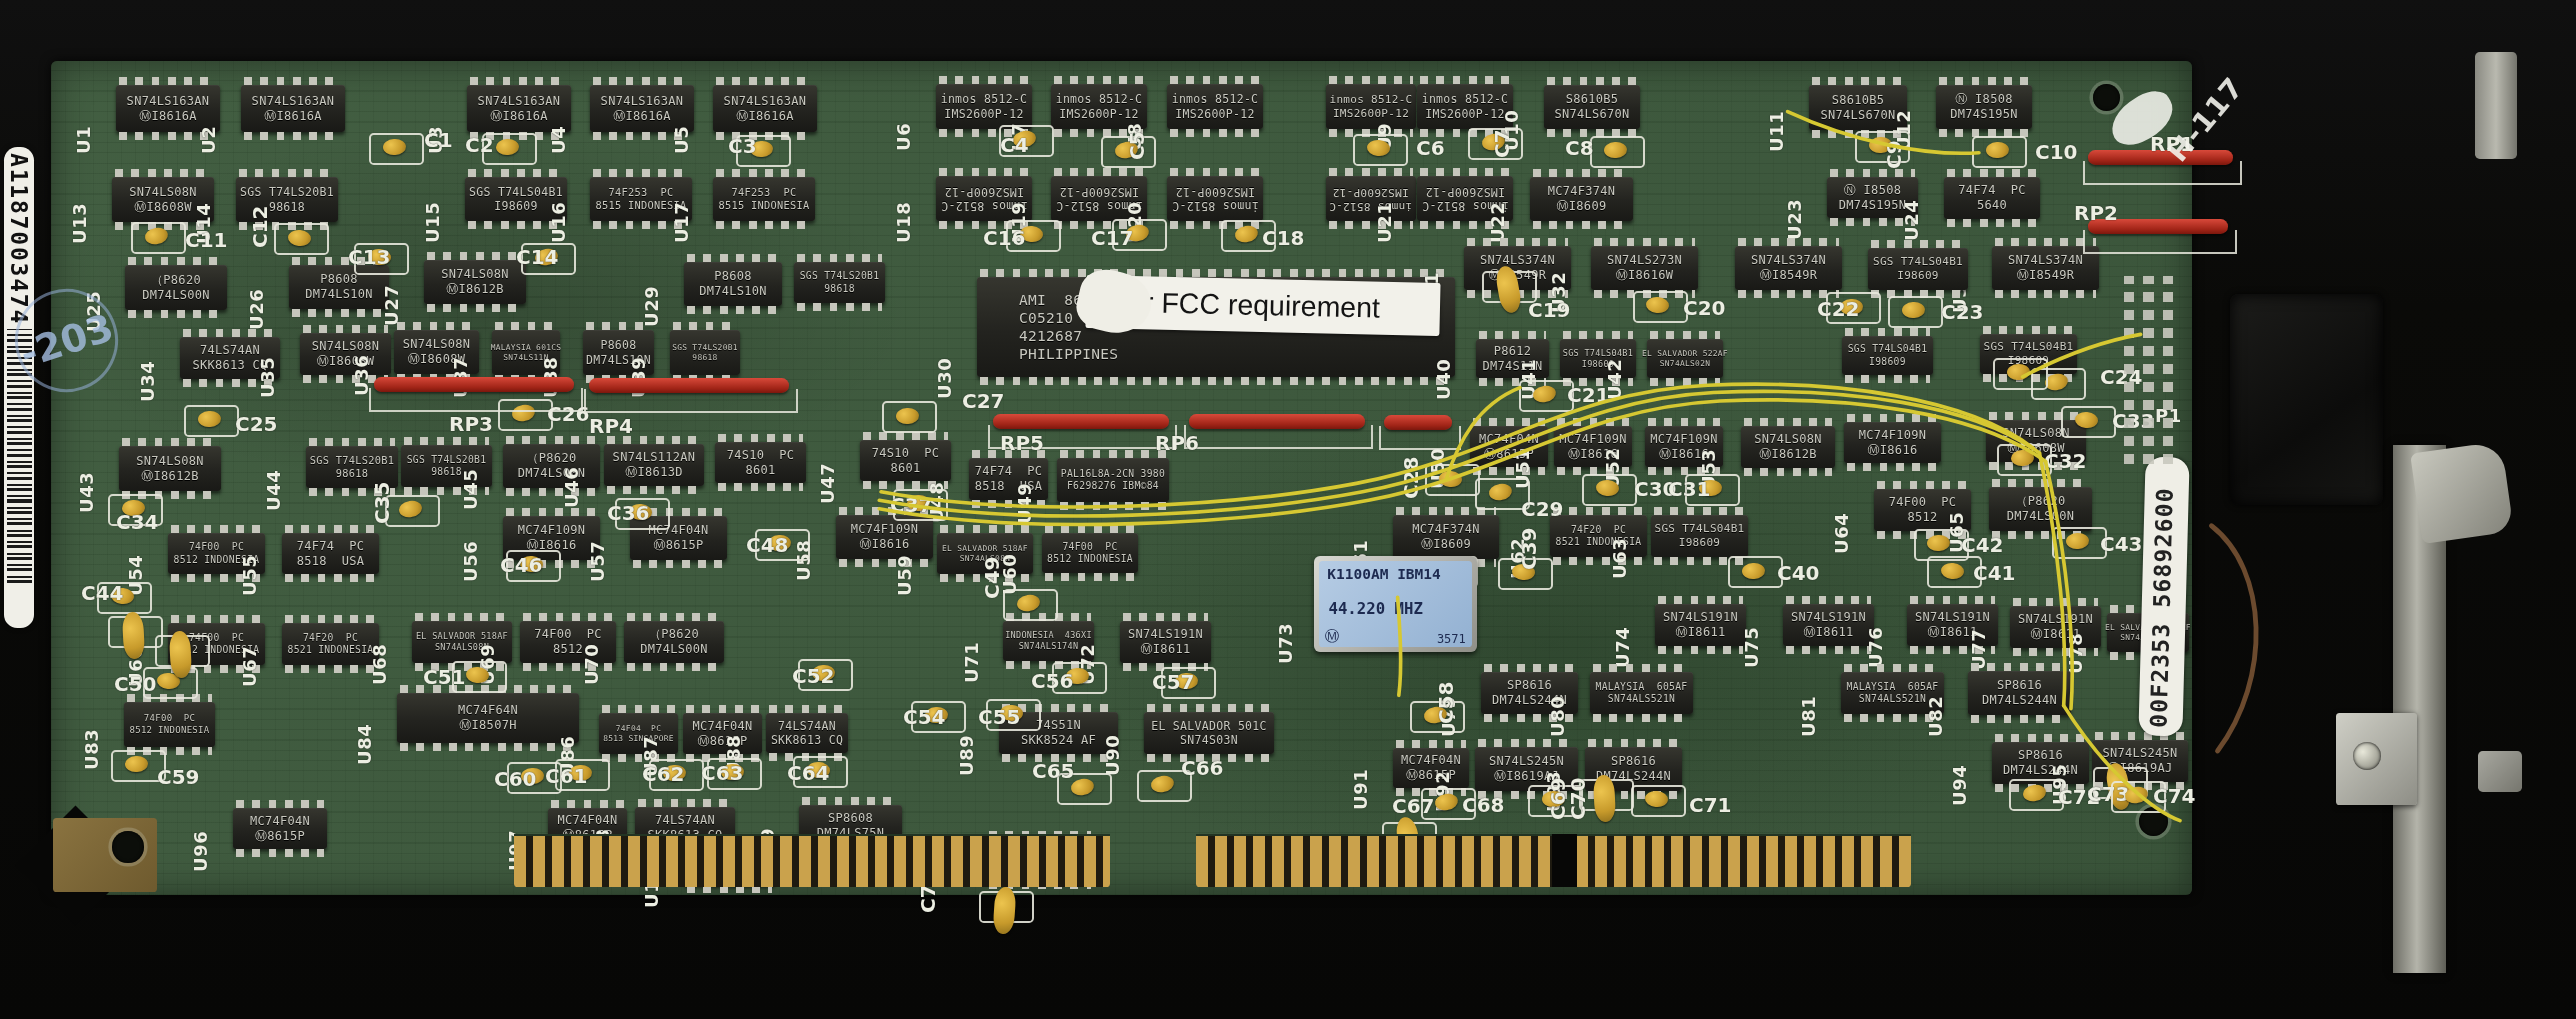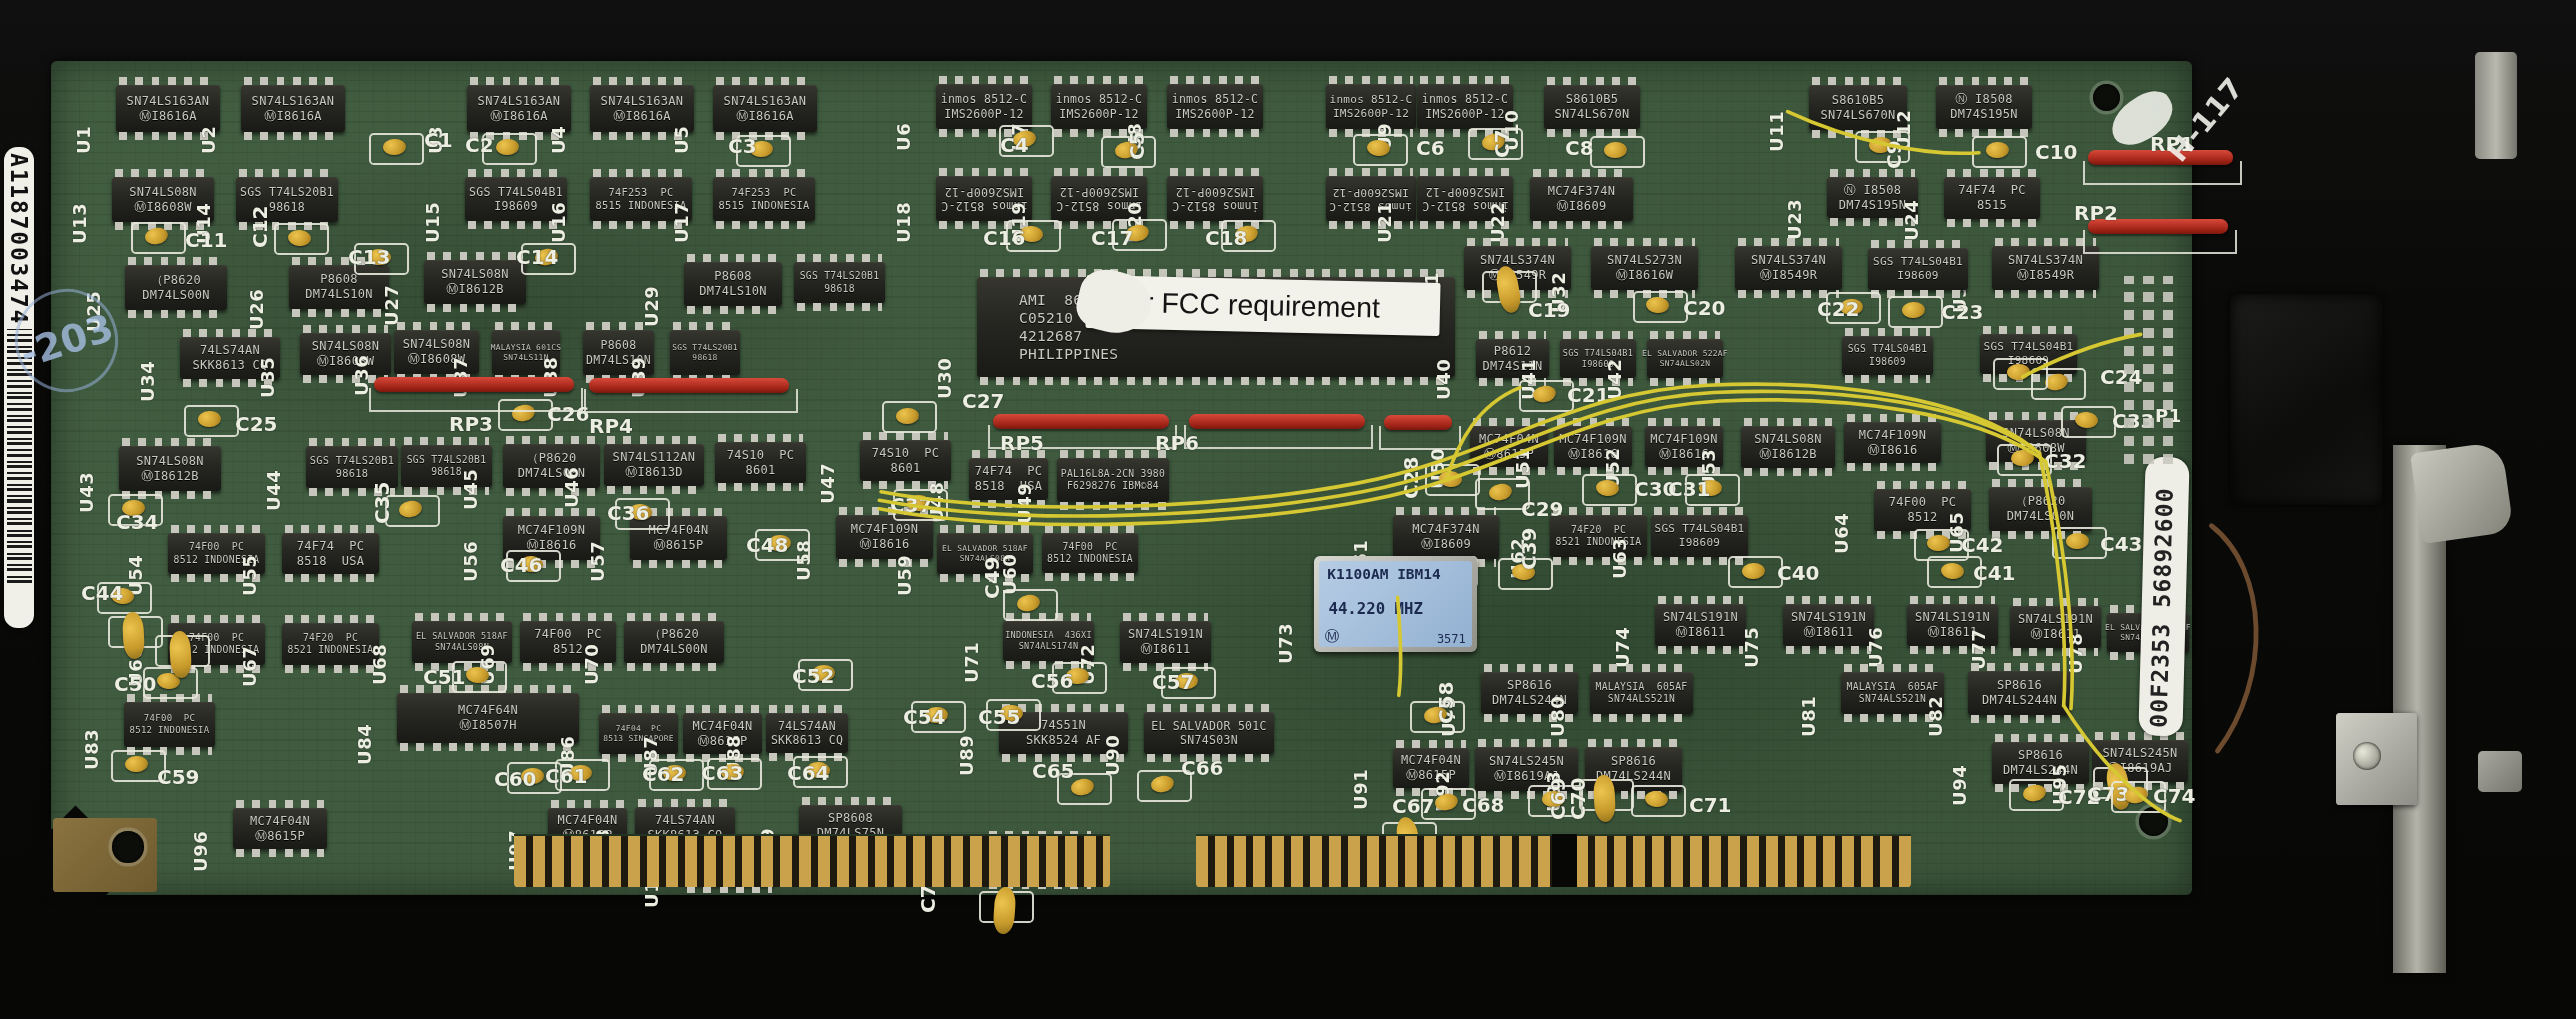--- a/index.html
+++ b/index.html
@@ -356,21 +356,21 @@
           <div class="ln" style="font-size: 12px;">Ⓝ I8508</div>
           <div class="ln" style="font-size: 12px;">DM74S195N</div>
         </div>
       </div>
       <div class="ref" style="left: 1805px; top: 219px;">U23</div>
       <div class="chip" style="left: 1944px; top: 177px; width: 96px; height: 42px;">
         <div class="pins t"></div>
         <div class="pins b"></div>
         <div class="inner">
           <div class="ln" style="font-size: 12px;">74F74  PC</div>
-          <div class="ln" style="font-size: 12px;">8515</div>
+          <div class="ln" style="font-size: 12px;">5640</div>
         </div>
       </div>
       <div class="ref" style="left: 1922px; top: 220px;">U24</div>
       <div class="chip" style="left: 125px; top: 265px; width: 102px; height: 45px;">
         <div class="pins t"></div>
         <div class="pins b"></div>
         <div class="inner">
           <div class="ln" style="font-size: 12px;">（P8620</div>
           <div class="ln" style="font-size: 12px;">DM74LS00N</div>
         </div>
@@ -983,21 +983,21 @@
       <div class="ref" style="left: 661px; top: 756px;">U87</div>
       <div class="chip" style="left: 766px; top: 713px; width: 82px; height: 40px;">
         <div class="pins t"></div>
         <div class="pins b"></div>
         <div class="inner">
           <div class="ln" style="font-size: 11.5px;">74LS74AN</div>
           <div class="ln" style="font-size: 11.5px;">SKK8613 CQ</div>
         </div>
       </div>
       <div class="ref" style="left: 744px; top: 755px;">U88</div>
-      <div class="chip" style="left: 999px; top: 712px; width: 129px; height: 42px;">
+      <div class="chip" style="left: 999px; top: 712px; width: 119px; height: 42px;">
         <div class="pins t"></div>
         <div class="pins b"></div>
         <div class="inner">
           <div class="ln" style="font-size: 12px;">74S51N</div>
           <div class="ln" style="font-size: 12px;">SKK8524 AF</div>
         </div>
       </div>
       <div class="ref" style="left: 977px; top: 755px;">U89</div>
       <div class="chip" style="left: 1144px; top: 712px; width: 130px; height: 42px;">
         <div class="pins t"></div>
@@ -1149,21 +1149,21 @@
       <div class="cap-oval" style="left: 535px; top: 249px; transform: rotate(-10deg);"></div>
       <div class="cap-label" style="left: 516px; top: 245px;">C14</div>
       <div class="cap-bracket" style="left: 1006px; top: 220px;"></div>
       <div class="cap-oval" style="left: 1020px; top: 226px; transform: rotate(4deg);"></div>
       <div class="cap-label" style="left: 983px; top: 226px;">C16</div>
       <div class="cap-bracket" style="left: 1112px; top: 219px;"></div>
       <div class="cap-oval" style="left: 1126px; top: 225px; transform: rotate(-10deg);"></div>
       <div class="cap-label" style="left: 1091px; top: 226px;">C17</div>
       <div class="cap-bracket" style="left: 1221px; top: 220px;"></div>
       <div class="cap-oval" style="left: 1235px; top: 226px; transform: rotate(-10deg);"></div>
-      <div class="cap-label" style="left: 1205px; top: 226px;">C18</div>
+      <div class="cap-label" style="left: 1262px; top: 226px;">C18</div>
       <div class="cap-bracket" style="left: 1482px; top: 271px;"></div>
       <div class="cap-oval tall" style="left: 1498px; top: 266px; transform: rotate(-10deg);"></div>
       <div class="cap-label" style="left: 1528px; top: 298px;">C19</div>
       <div class="cap-bracket" style="left: 1633px; top: 291px;"></div>
       <div class="cap-oval" style="left: 1646px; top: 297px; transform: rotate(4deg);"></div>
       <div class="cap-label" style="left: 1683px; top: 296px;">C20</div>
       <div class="cap-bracket" style="left: 1519px; top: 380px;"></div>
       <div class="cap-oval" style="left: 1533px; top: 386px; transform: rotate(-10deg);"></div>
       <div class="cap-label" style="left: 1567px; top: 383px;">C21</div>
       <div class="cap-bracket" style="left: 1826px; top: 292px;"></div>

